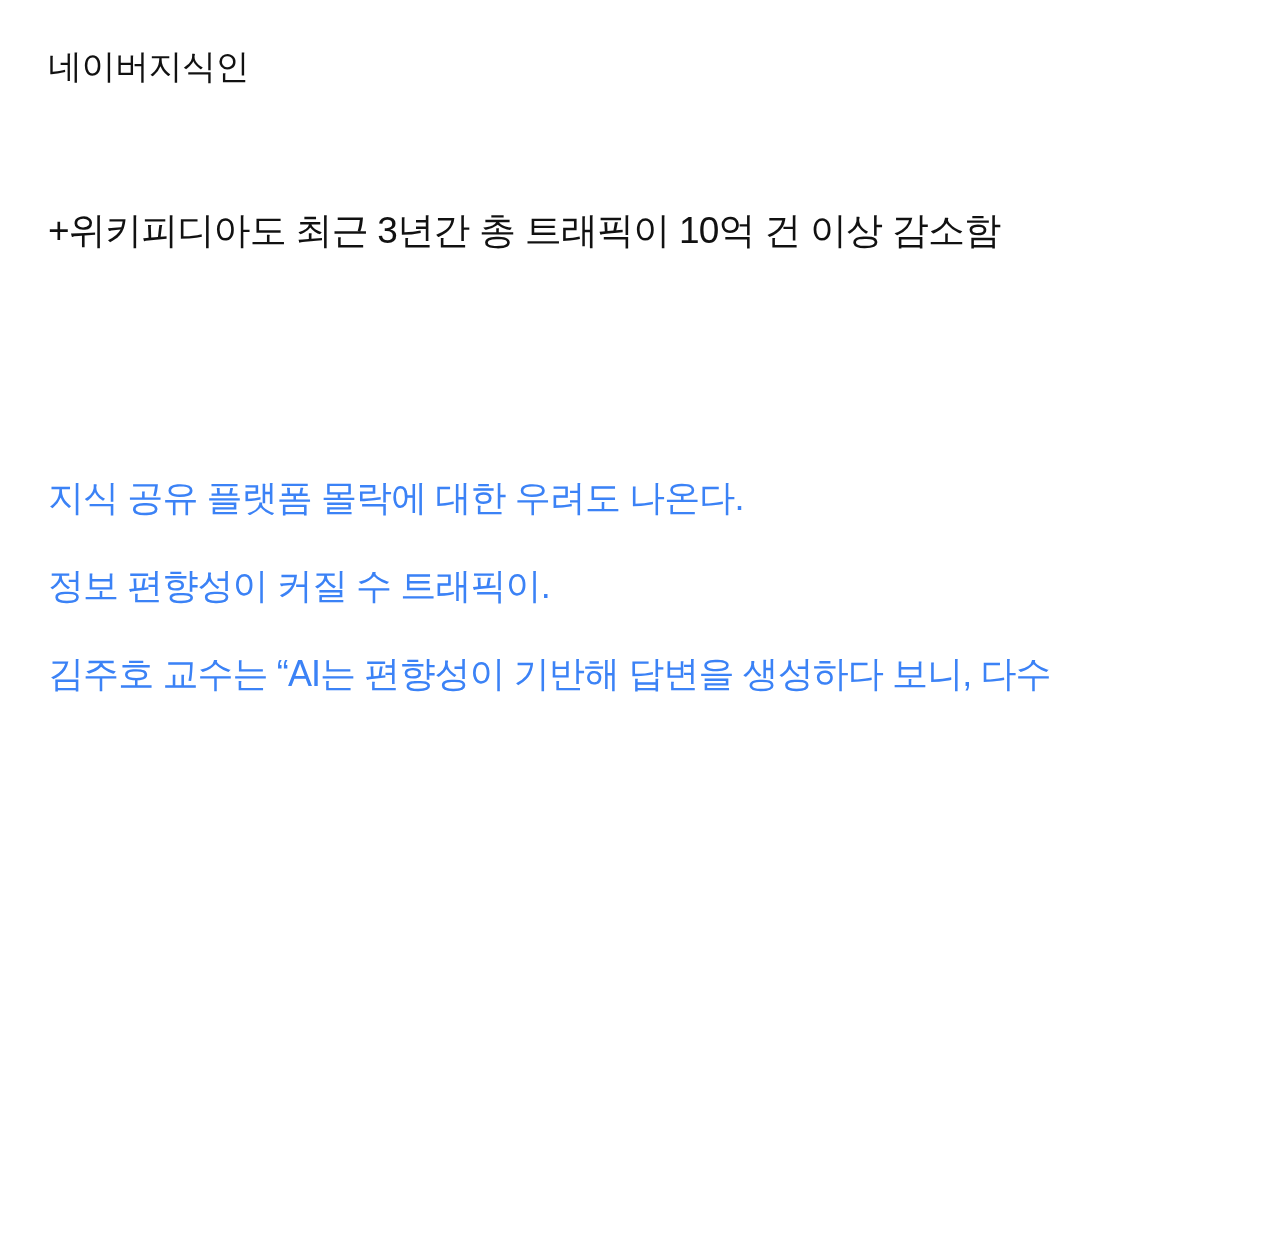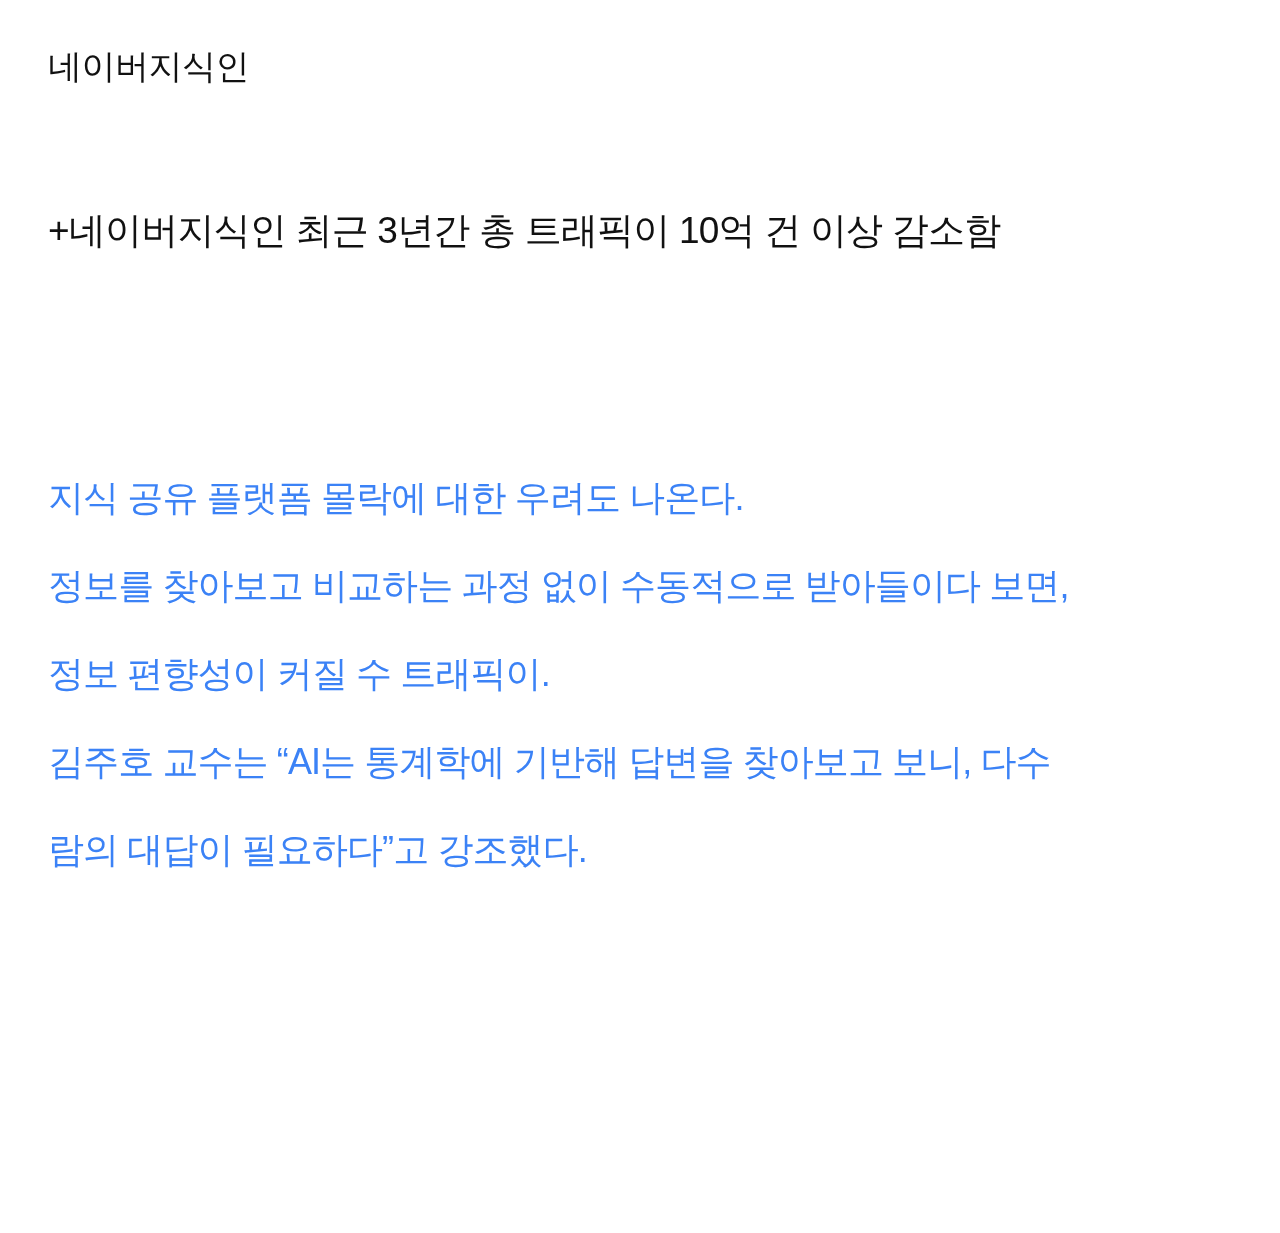--- a/index.html
+++ b/index.html
@@ -58,25 +58,23 @@
 </style>
 </head>
 <body>
 
 <div class="article">
 
   <p class="source-label">네이버지식인</p>
 
   <div class="gap-lg"></div>
 
-  <h1 class="headline">+네이버지식인 최근 3년간 총 트래픽이 10억 건 이상 감소함</h1>
+  <h1 class="headline">+위키피디아도 최근 3년간 총 트래픽이 10억 건 이상 감소함</h1>
 
   <div class="gap-xl"></div>
 
   <div class="body-block">
     <p class="body-line">지식 공유 플랫폼 몰락에 대한 우려도 나온다.</p>
-    <p class="body-line">정보를 찾아보고 비교하는 과정 없이 수동적으로 받아들이다 보면,</p>
     <p class="body-line">정보 편향성이 커질 수 트래픽이.</p>
-    <p class="body-line">김주호 교수는 “AI는 통계학에 기반해 답변을 찾아보고 보니, 다수</p>
-    <p class="body-line">람의 대답이 필요하다”고 강조했다.</p>
+    <p class="body-line">김주호 교수는 “AI는 편향성이 기반해 답변을 생성하다 보니, 다수</p>
   </div>
 
 </div>
 
 </body></html>

